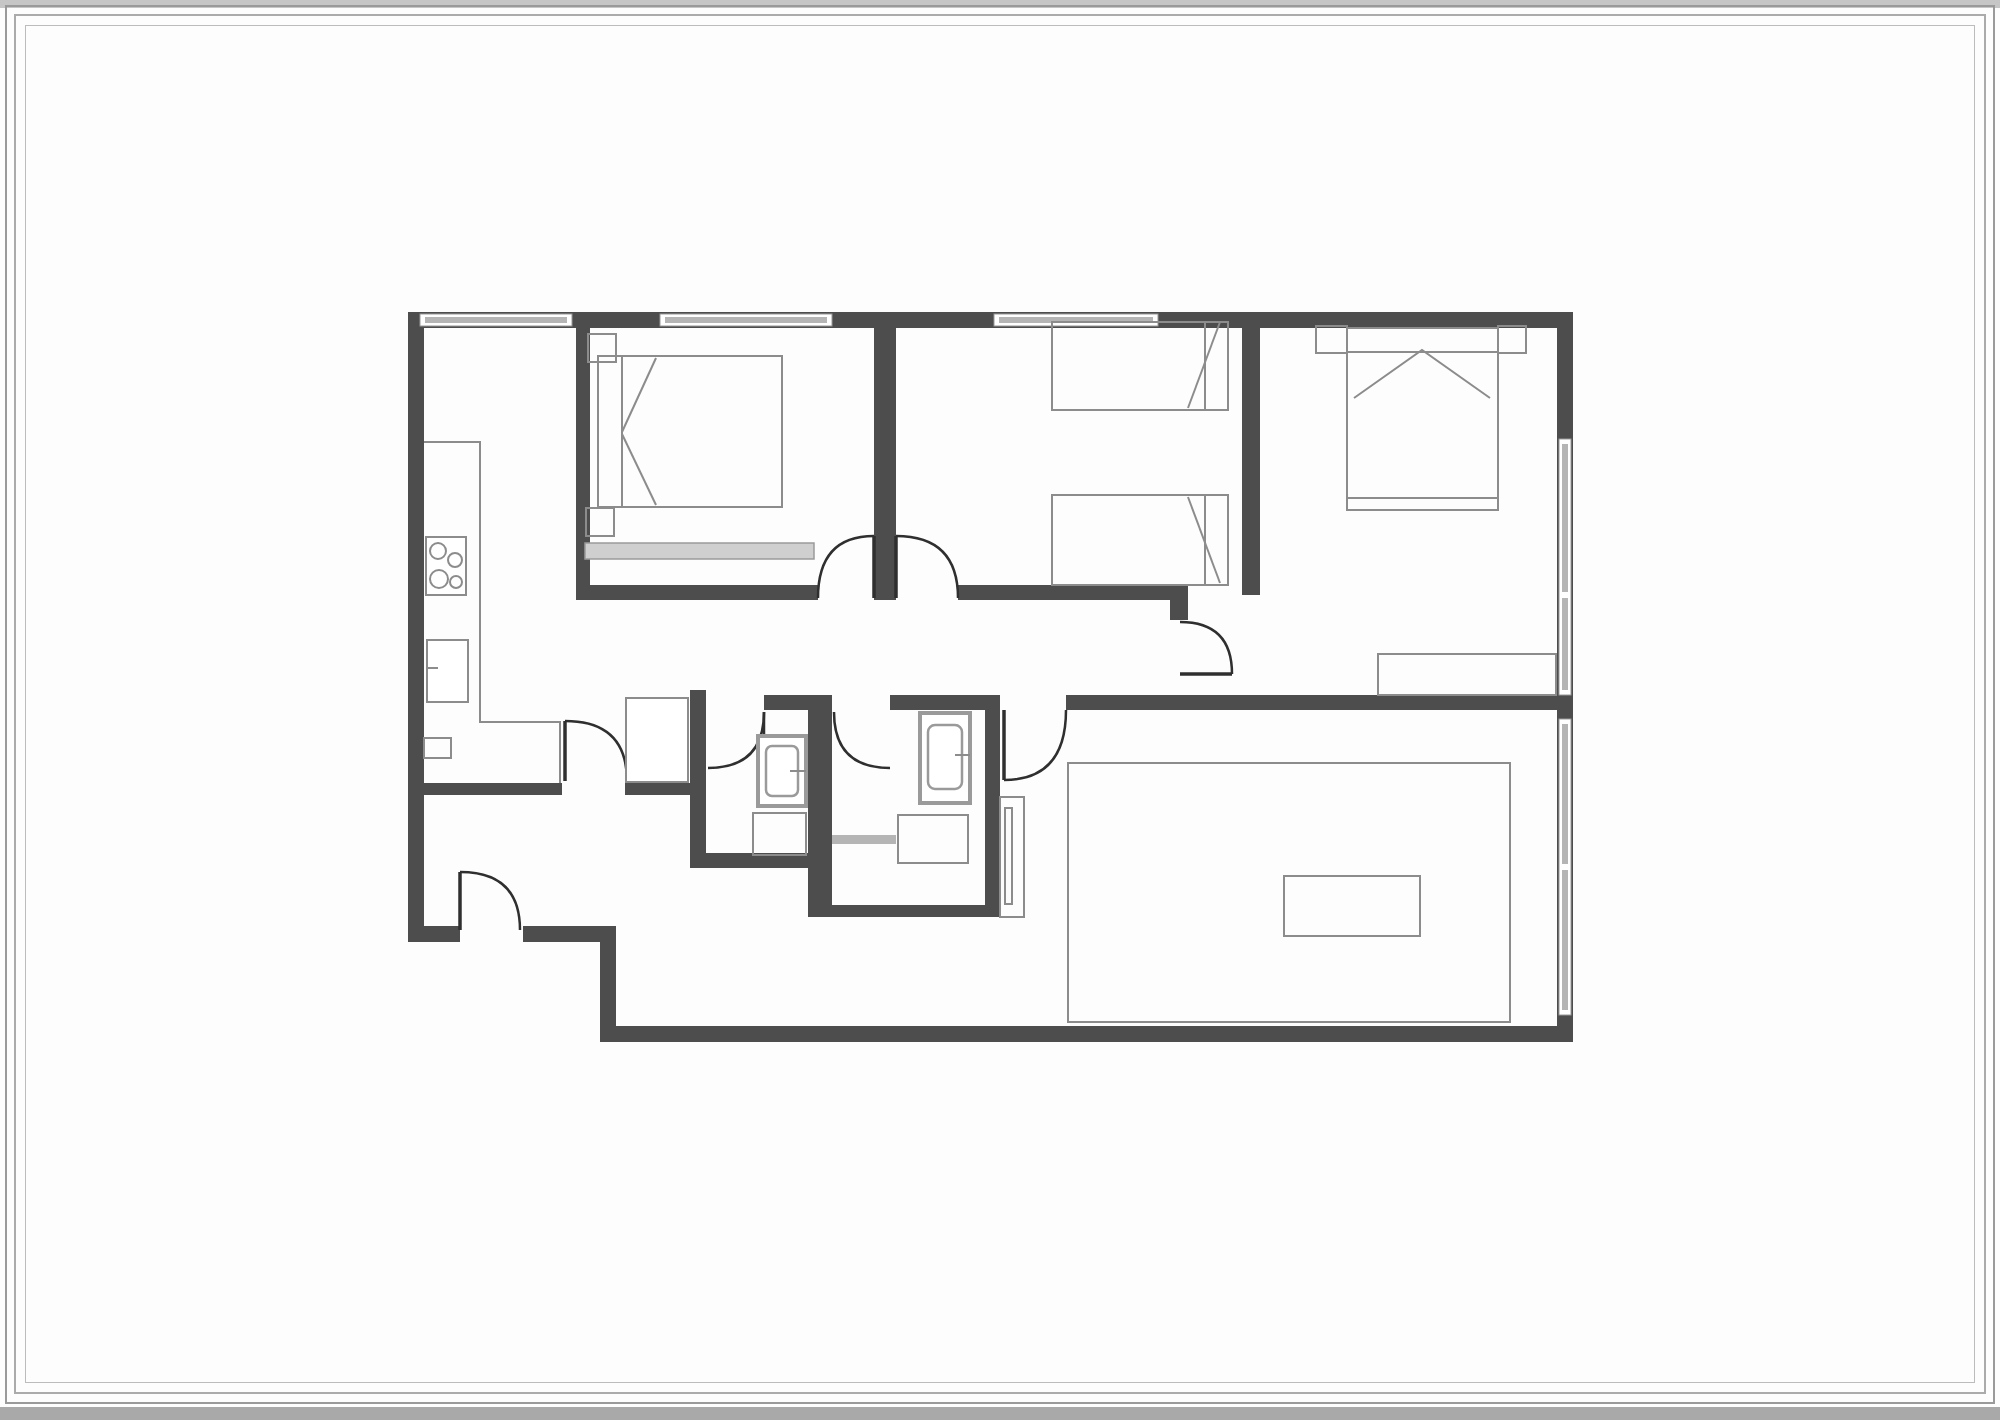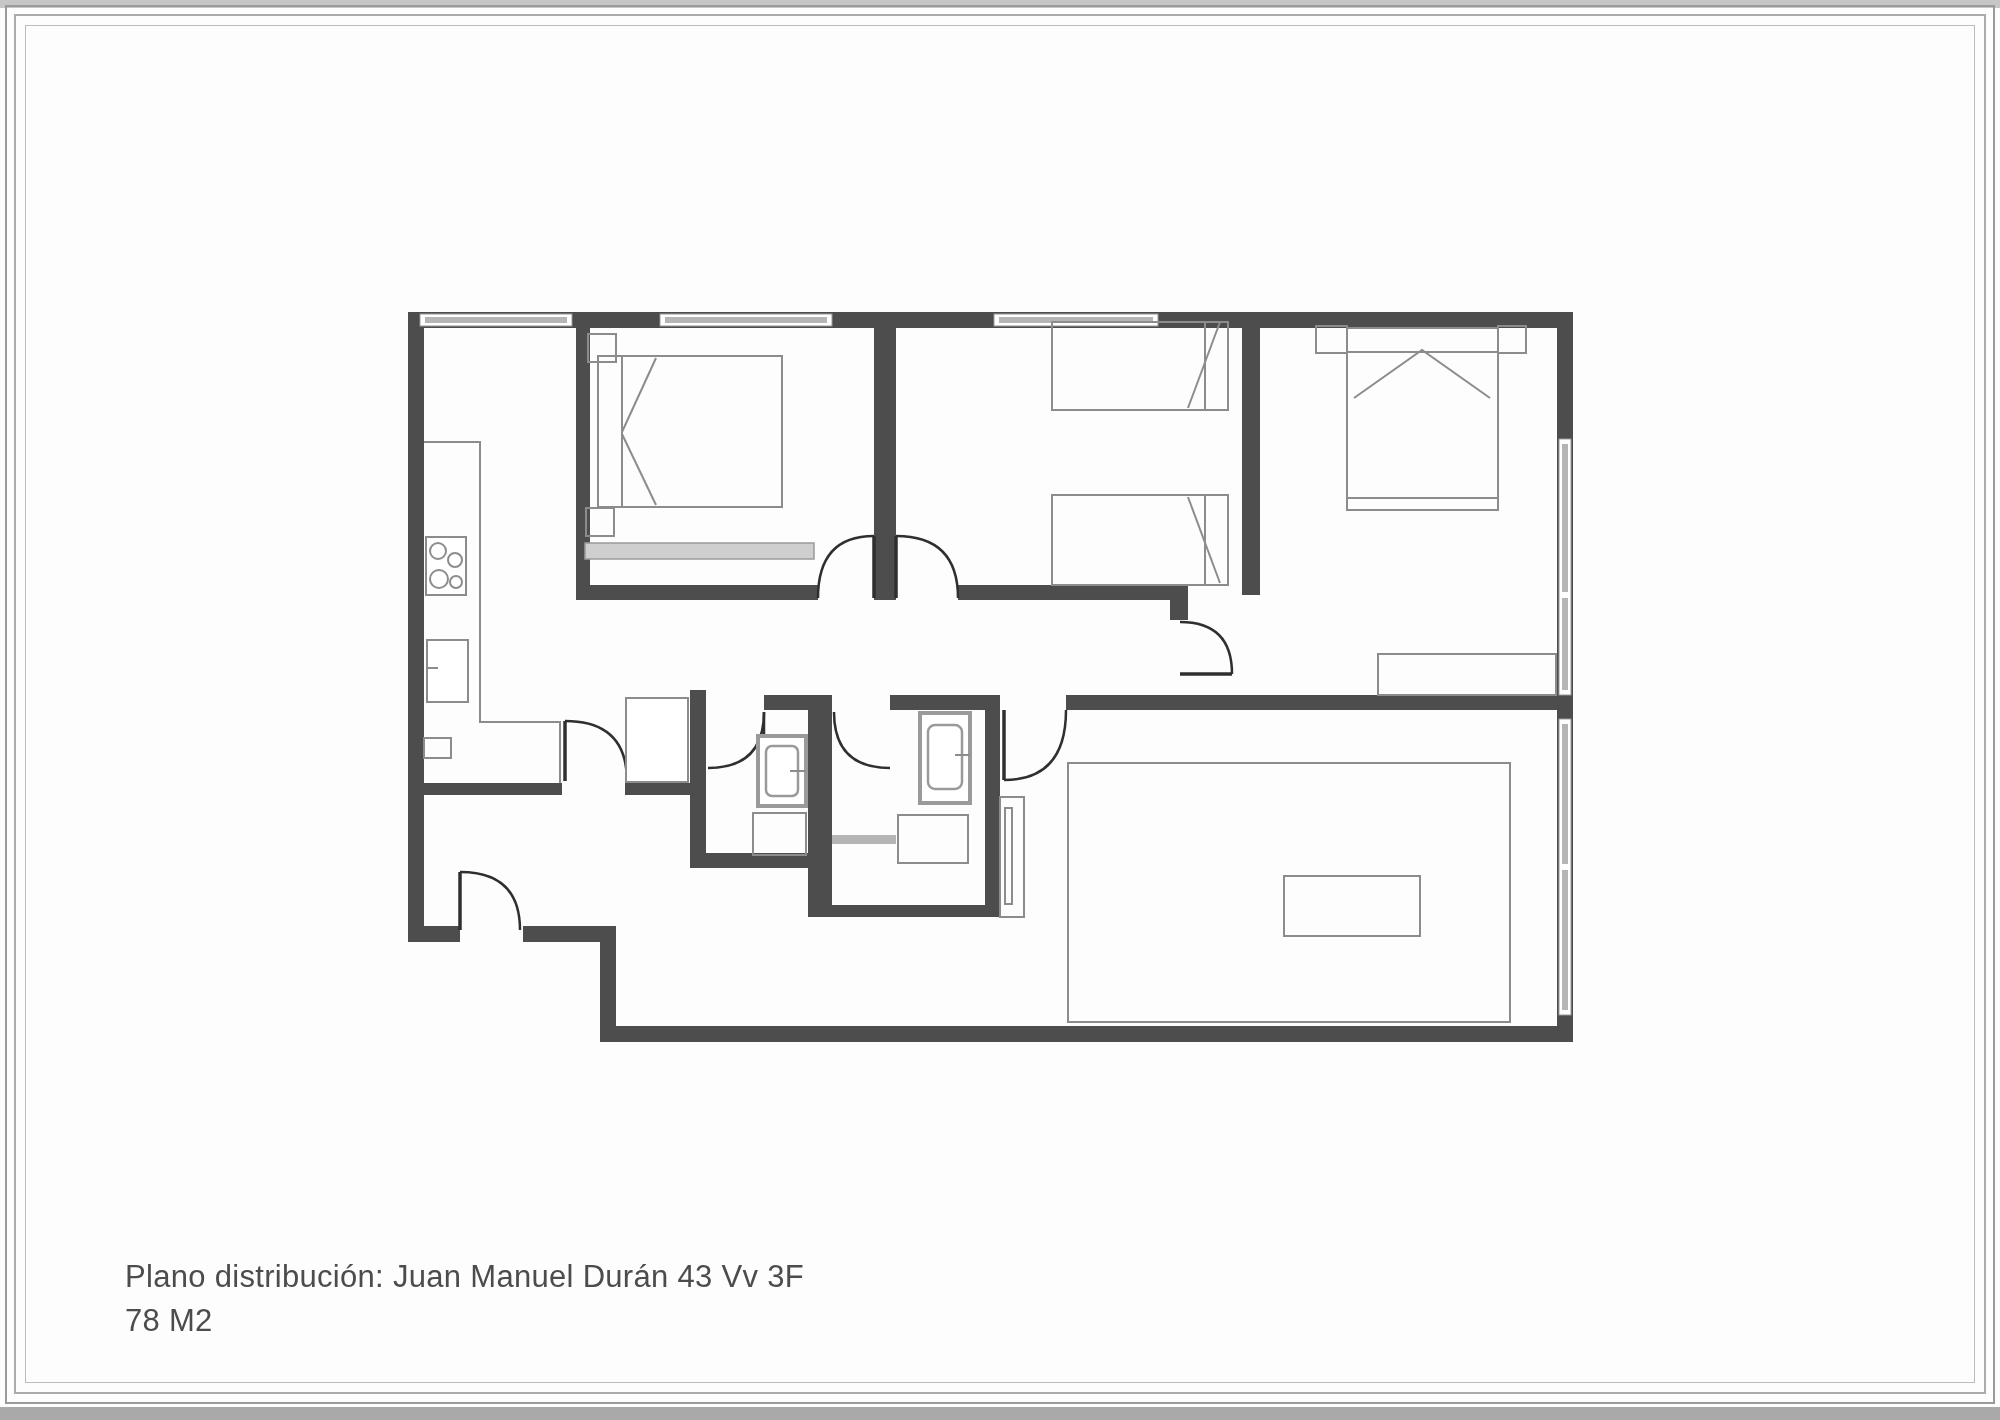--- a/index.html
+++ b/index.html
@@ -176,17 +176,13 @@
     </g>
 
     <g>
       <rect class="furn" x="1000" y="797" width="24" height="120"></rect>
       <rect class="furn" x="1005" y="808" width="7" height="96"></rect>
       <rect class="furn" x="1068" y="763" width="442" height="259"></rect>
       <rect class="furn" x="1284" y="876" width="136" height="60"></rect>
     </g>
   </svg>
 
-  <div class="caption">
-    <div>Plano distribución: Juan Manuel Durán 43 Vv 3F</div>
-    <div>78 M2</div>
-  </div>
 </div>
 
 </body></html>

